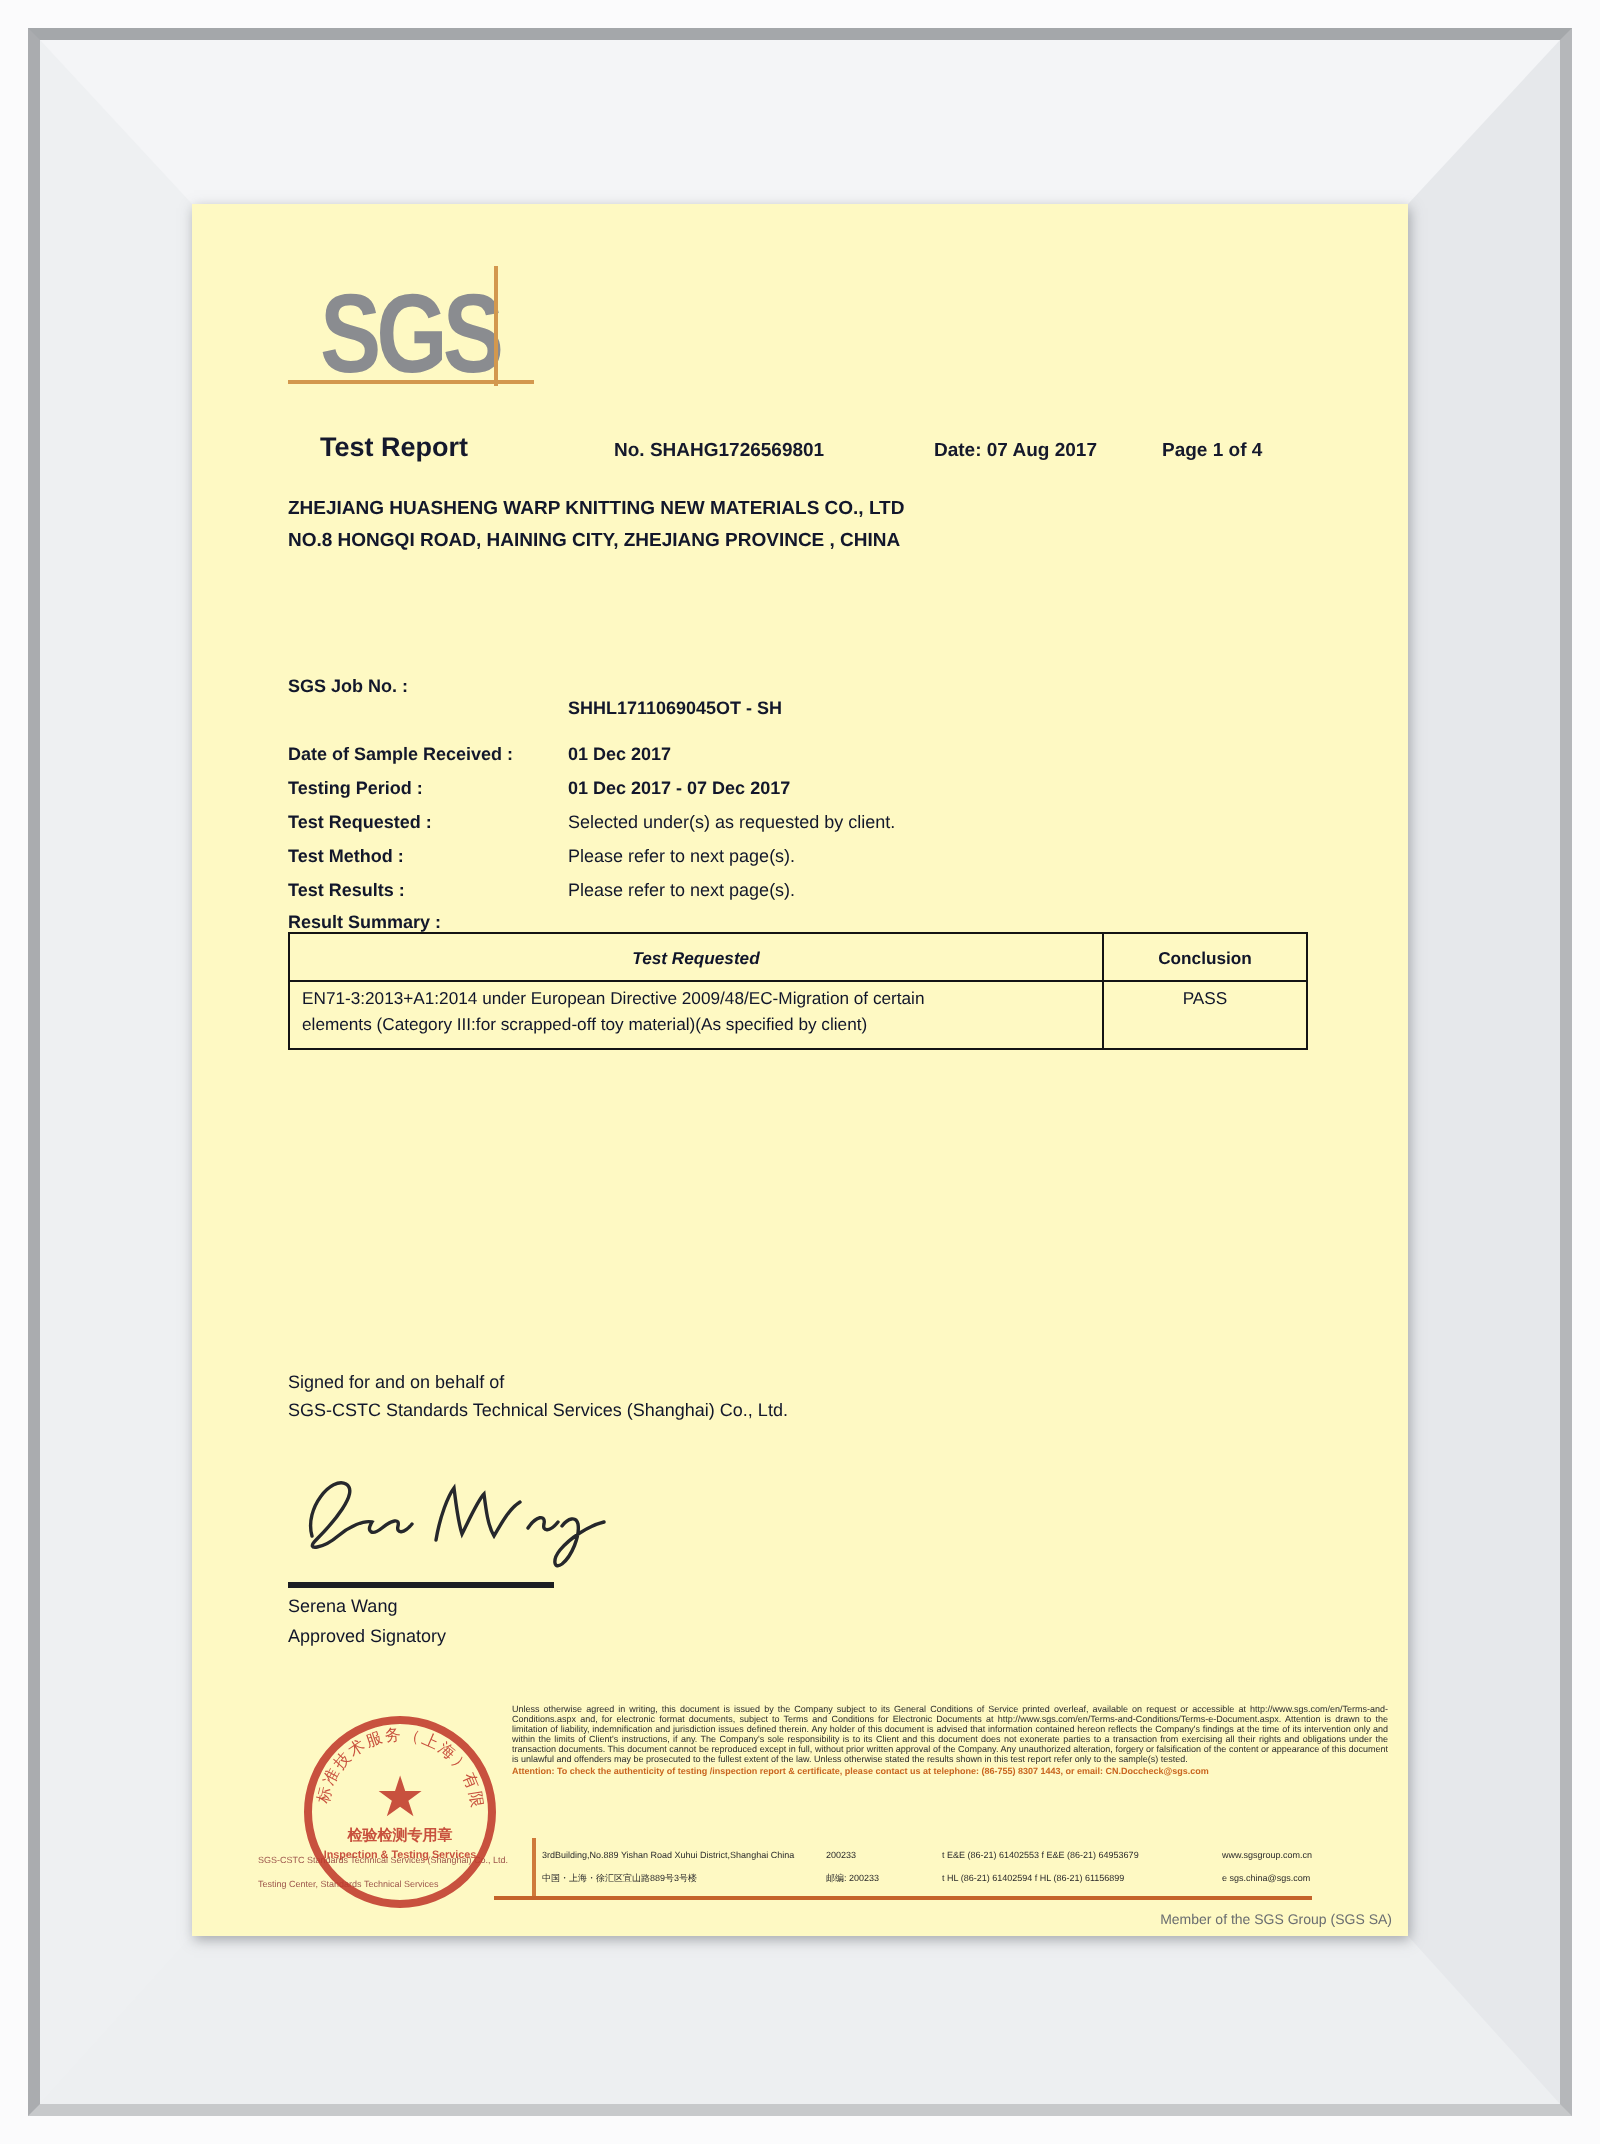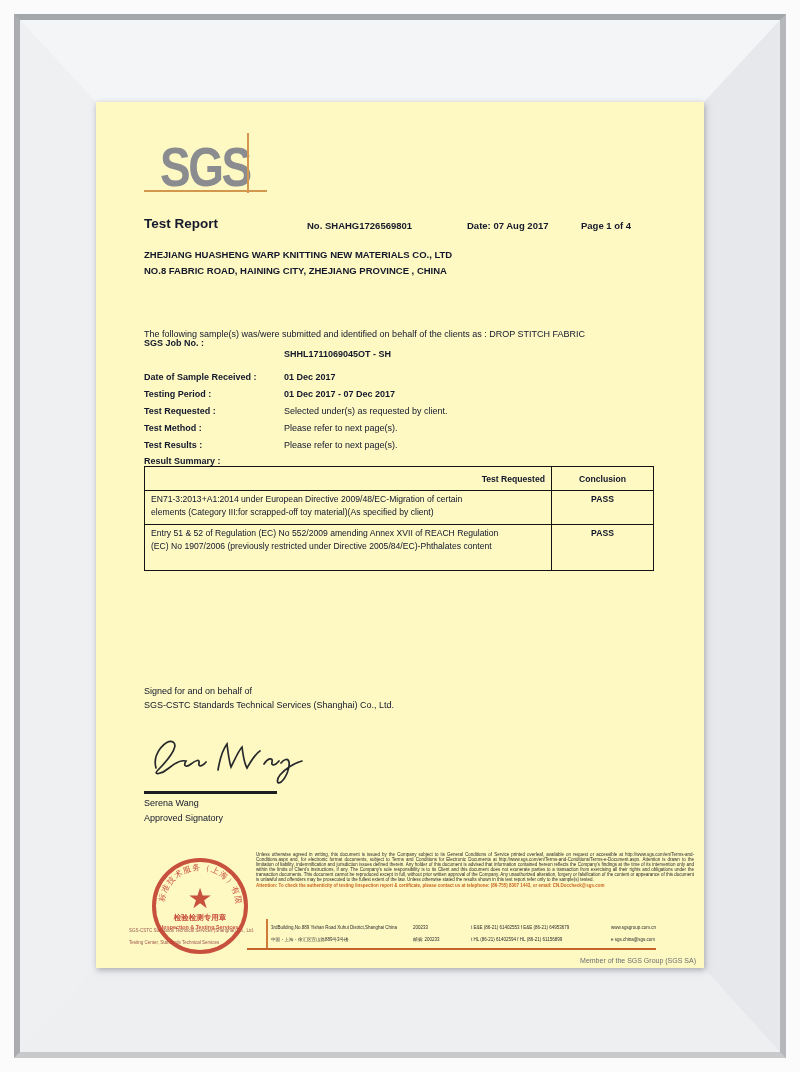--- a/index.html
+++ b/index.html
@@ -10,36 +10,36 @@
   .frame-bevel{width:100%;height:100%;box-sizing:border-box;border-style:solid;
     border-width:82px 76px 84px 76px;
     border-color:#f4f5f7 #e6e8eb #edeff1 #eef0f2;position:relative;background:#e9ebed;}
   .paper{position:absolute;inset:0;background:#fef9c3;box-shadow:1px 2px 6px rgba(95,100,106,.5);
     color:#1b2034;overflow:hidden;}
   .abs{position:absolute;}
   .logo-text{font-weight:700;font-size:56px;line-height:1;color:#8a8c90;letter-spacing:-3px;
     transform:scaleX(.82);transform-origin:0 0;}
   .accent-v{width:2px;background:#d3984e;}
   .accent-h{height:2px;background:#d3984e;}
-  .title{font-size:13.5px;font-weight:700;color:#15192c;}
+  .title{font-size:13.5px;font-weight:700;color:#15192c;margin-left:16px;}
   .h-small{font-size:9.5px;font-weight:600;color:#15192c;}
   .client-line{font-size:9.5px;font-weight:600;color:#12172b;}
   .body-line{font-size:9px;color:#12172b;}
   .lbl{font-weight:700;}
   .field-label{position:absolute;left:48px;font-size:9px;font-weight:700;color:#12172b;}
   .field-value{position:absolute;left:188px;font-size:9px;color:#12172b;}
   .fv-b{font-weight:700;}
   table.result{border-collapse:collapse;table-layout:fixed;width:509px;}
   table.result th,table.result td{border:1.6px solid #141414;font-size:8.6px;color:#10152a;}
   table.result th{font-weight:700;}
   .col-test{width:407px;}
   .col-con{width:102px;}
   .cell-test{padding:2px 52px 2px 6px;vertical-align:top;line-height:1.55;}
-  .cell-con{text-align:center;vertical-align:top;padding-top:3px;font-weight:700;}
-  .th-test{text-align:right;padding:5px 6px;}
+  .cell-con{text-align:center;vertical-align:top;padding-top:3px;font-weight:400;}
+  .th-test{text-align:center;padding:5px 6px;font-style:italic;}
   .th-con{text-align:center;padding:5px 2px;}
   .sig-rule{height:2.6px;background:#1c1e22;}
   .scale50{transform:scale(.5);transform-origin:0 0;font-size:9px;line-height:1.12;color:#2b2b2b;}
   .disc{margin:0;text-align:justify;}
   .attn{margin:2px 0 0 0;color:#c9651f;font-weight:700;}
   .foot-row{display:flex;white-space:nowrap;line-height:2.6;}
   .f-addr{width:284px;overflow:hidden;}
   .f-pc{width:116px;}
   .f-tel{width:280px;}
   .f-web{width:170px;}
@@ -58,23 +58,22 @@
         <div class="abs logo-text" style="left:64px;top:37px;">SGS</div>
         <div class="abs accent-v" style="left:151px;top:31px;height:60px;"></div>
         <div class="abs accent-h" style="left:48px;top:88px;width:123px;"></div>
 
         <div class="abs title" style="left:48px;top:114px;">Test Report</div>
         <div class="abs h-small" style="left:211px;top:118px;">No. SHAHG1726569801</div>
         <div class="abs h-small" style="left:371px;top:118px;">Date: 07 Aug 2017</div>
         <div class="abs h-small" style="left:485px;top:118px;">Page 1 of 4</div>
 
         <div class="abs client-line" style="left:48px;top:147px;">ZHEJIANG HUASHENG WARP KNITTING NEW MATERIALS CO., LTD</div>
-        <div class="abs client-line" style="left:48px;top:163px;">NO.8 FABRIC ROAD, HAINING CITY, ZHEJIANG PROVINCE , CHINA</div>
+        <div class="abs client-line" style="left:48px;top:163px;">NO.8 HONGQI ROAD, HAINING CITY, ZHEJIANG PROVINCE , CHINA</div>
 
-        <div class="abs body-line" style="left:48px;top:227px;width:530px;">The following sample(s) was/were submitted and identified on behalf of the clients as : DROP STITCH FABRIC</div>
 
         <div class="field-label" style="top:236px;">SGS Job No. :</div>
         <div class="field-value fv-b" style="top:247px;">SHHL1711069045OT - SH</div>
         <div class="field-label" style="top:270px;">Date of Sample Received :</div>
         <div class="field-value fv-b" style="top:270px;">01 Dec 2017</div>
         <div class="field-label" style="top:287px;">Testing Period :</div>
         <div class="field-value fv-b" style="top:287px;">01 Dec 2017 - 07 Dec 2017</div>
         <div class="field-label" style="top:304px;">Test Requested :</div>
         <div class="field-value" style="top:304px;">Selected under(s) as requested by client.</div>
         <div class="field-label" style="top:321px;">Test Method :</div>
@@ -89,24 +88,20 @@
               <col class="col-test">
               <col class="col-con">
             </colgroup>
           <tbody>
               <tr style="height:24px;">
             <th class="th-test">Test Requested</th>
             <th class="th-con">Conclusion</th>
           </tr>
           <tr style="height:34px;">
             <td class="cell-test">EN71-3:2013+A1:2014 under European Directive 2009/48/EC-Migration of certain elements (Category III:for scrapped-off toy material)(As specified by client)</td>
-            <td class="cell-con">PASS</td>
-          </tr>
-          <tr style="height:46px;">
-            <td class="cell-test">Entry 51 &amp; 52 of Regulation (EC) No 552/2009 amending Annex XVII of REACH Regulation (EC) No 1907/2006 (previously restricted under Directive 2005/84/EC)-Phthalates content</td>
             <td class="cell-con">PASS</td>
           </tr>
         </tbody>
           </table>
 
         <div class="abs body-line" style="left:48px;top:584px;">Signed for and on behalf of</div>
         <div class="abs body-line" style="left:48px;top:598px;">SGS-CSTC Standards Technical Services (Shanghai) Co., Ltd.</div>
 
         <svg class="abs" style="left:46px;top:626px;" width="180" height="60" viewBox="0 0 180 60">
           <g fill="none" stroke="#26282c" stroke-width="1.7" stroke-linecap="round">

